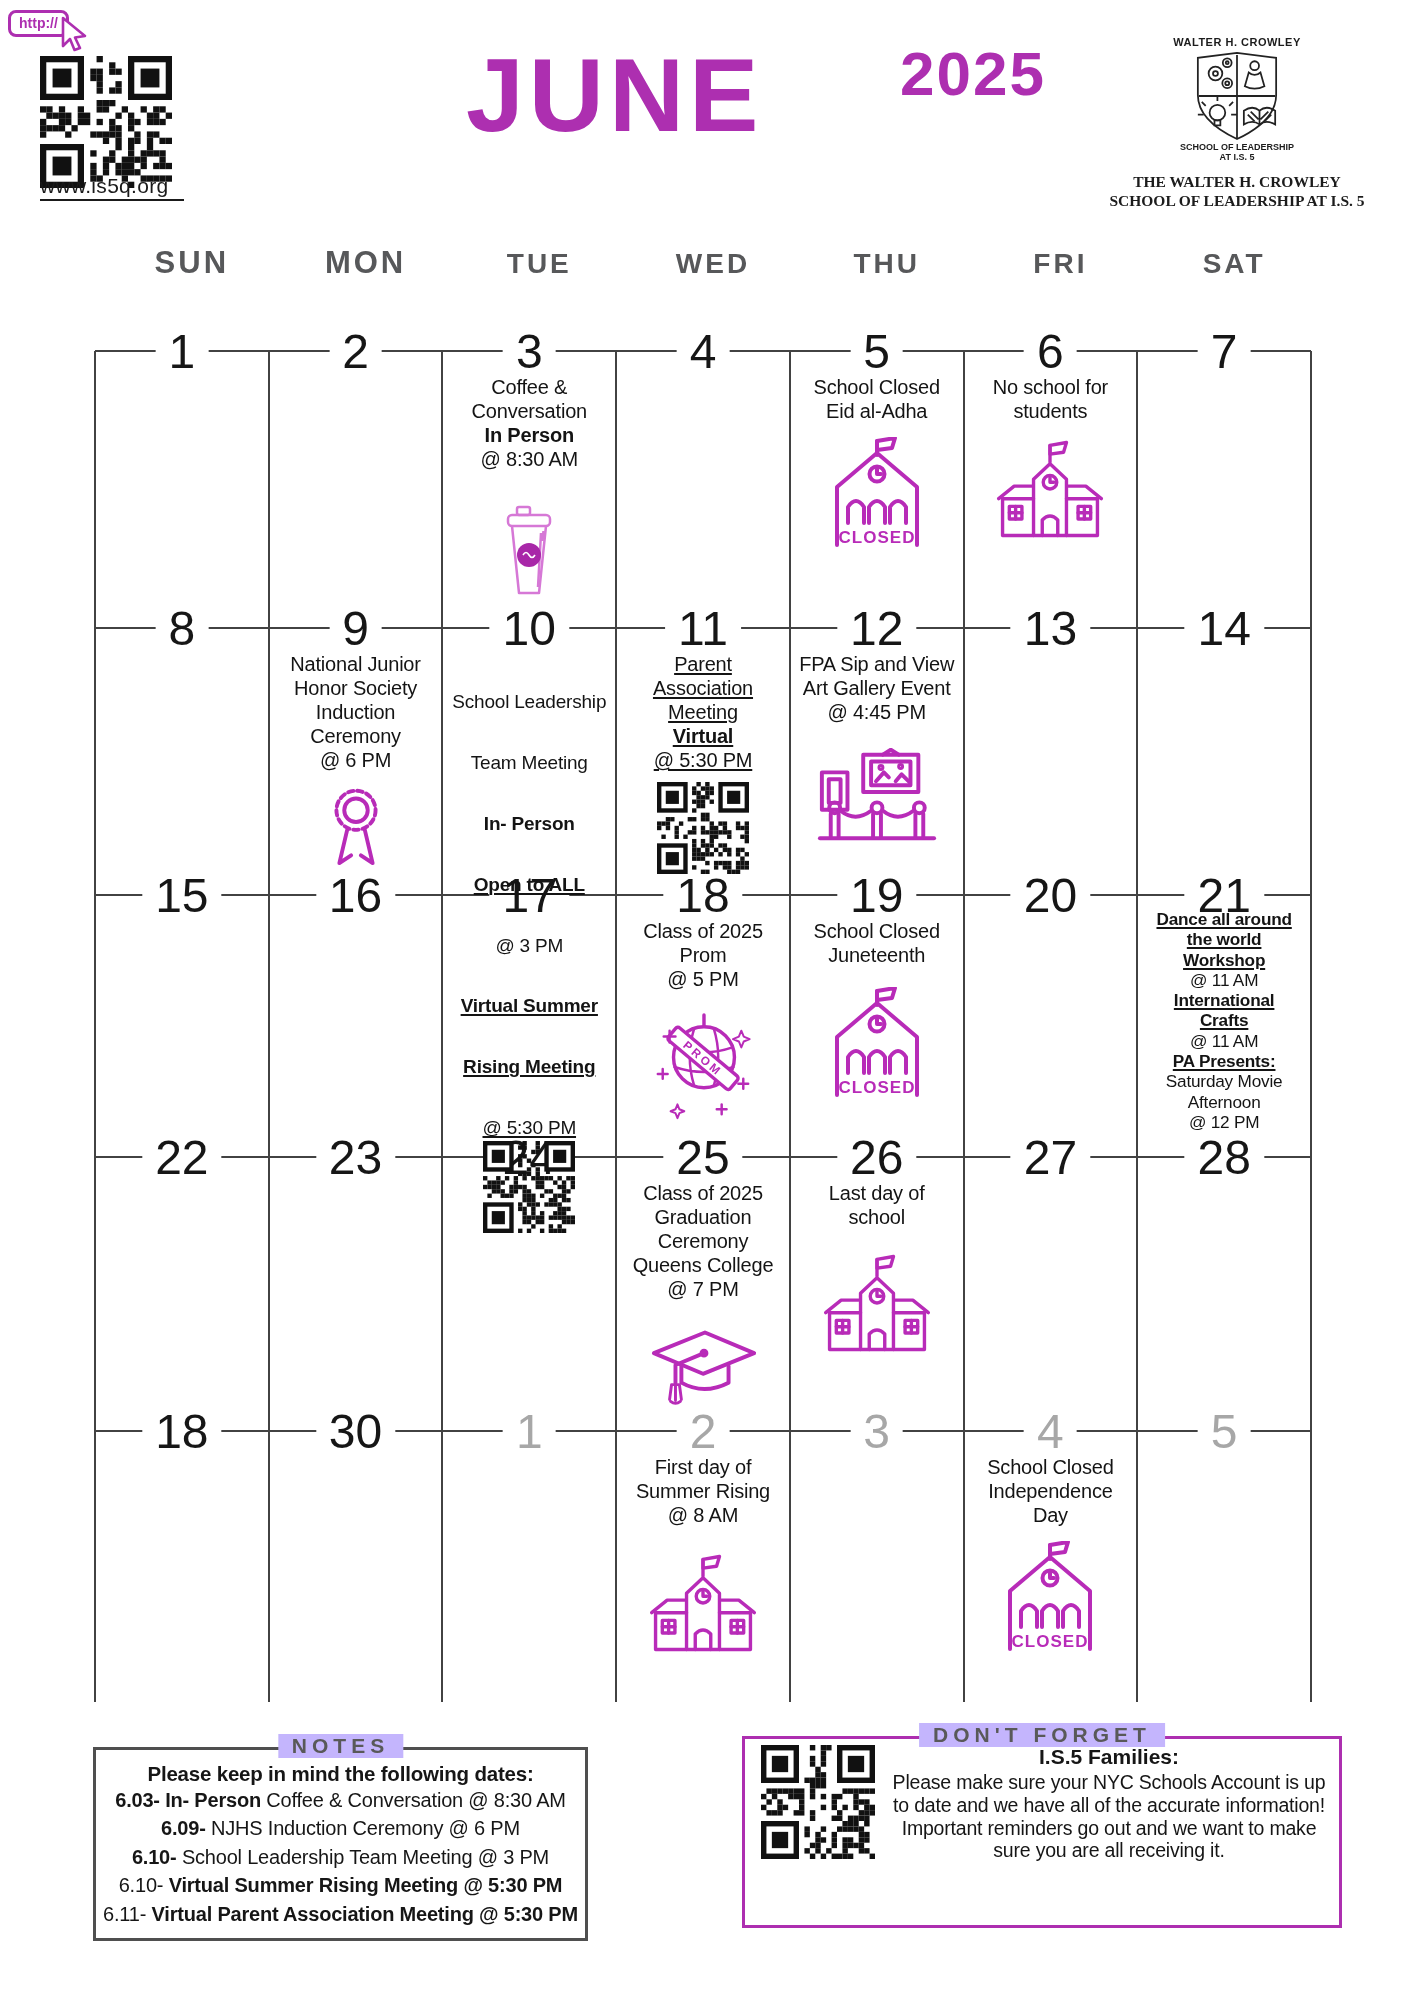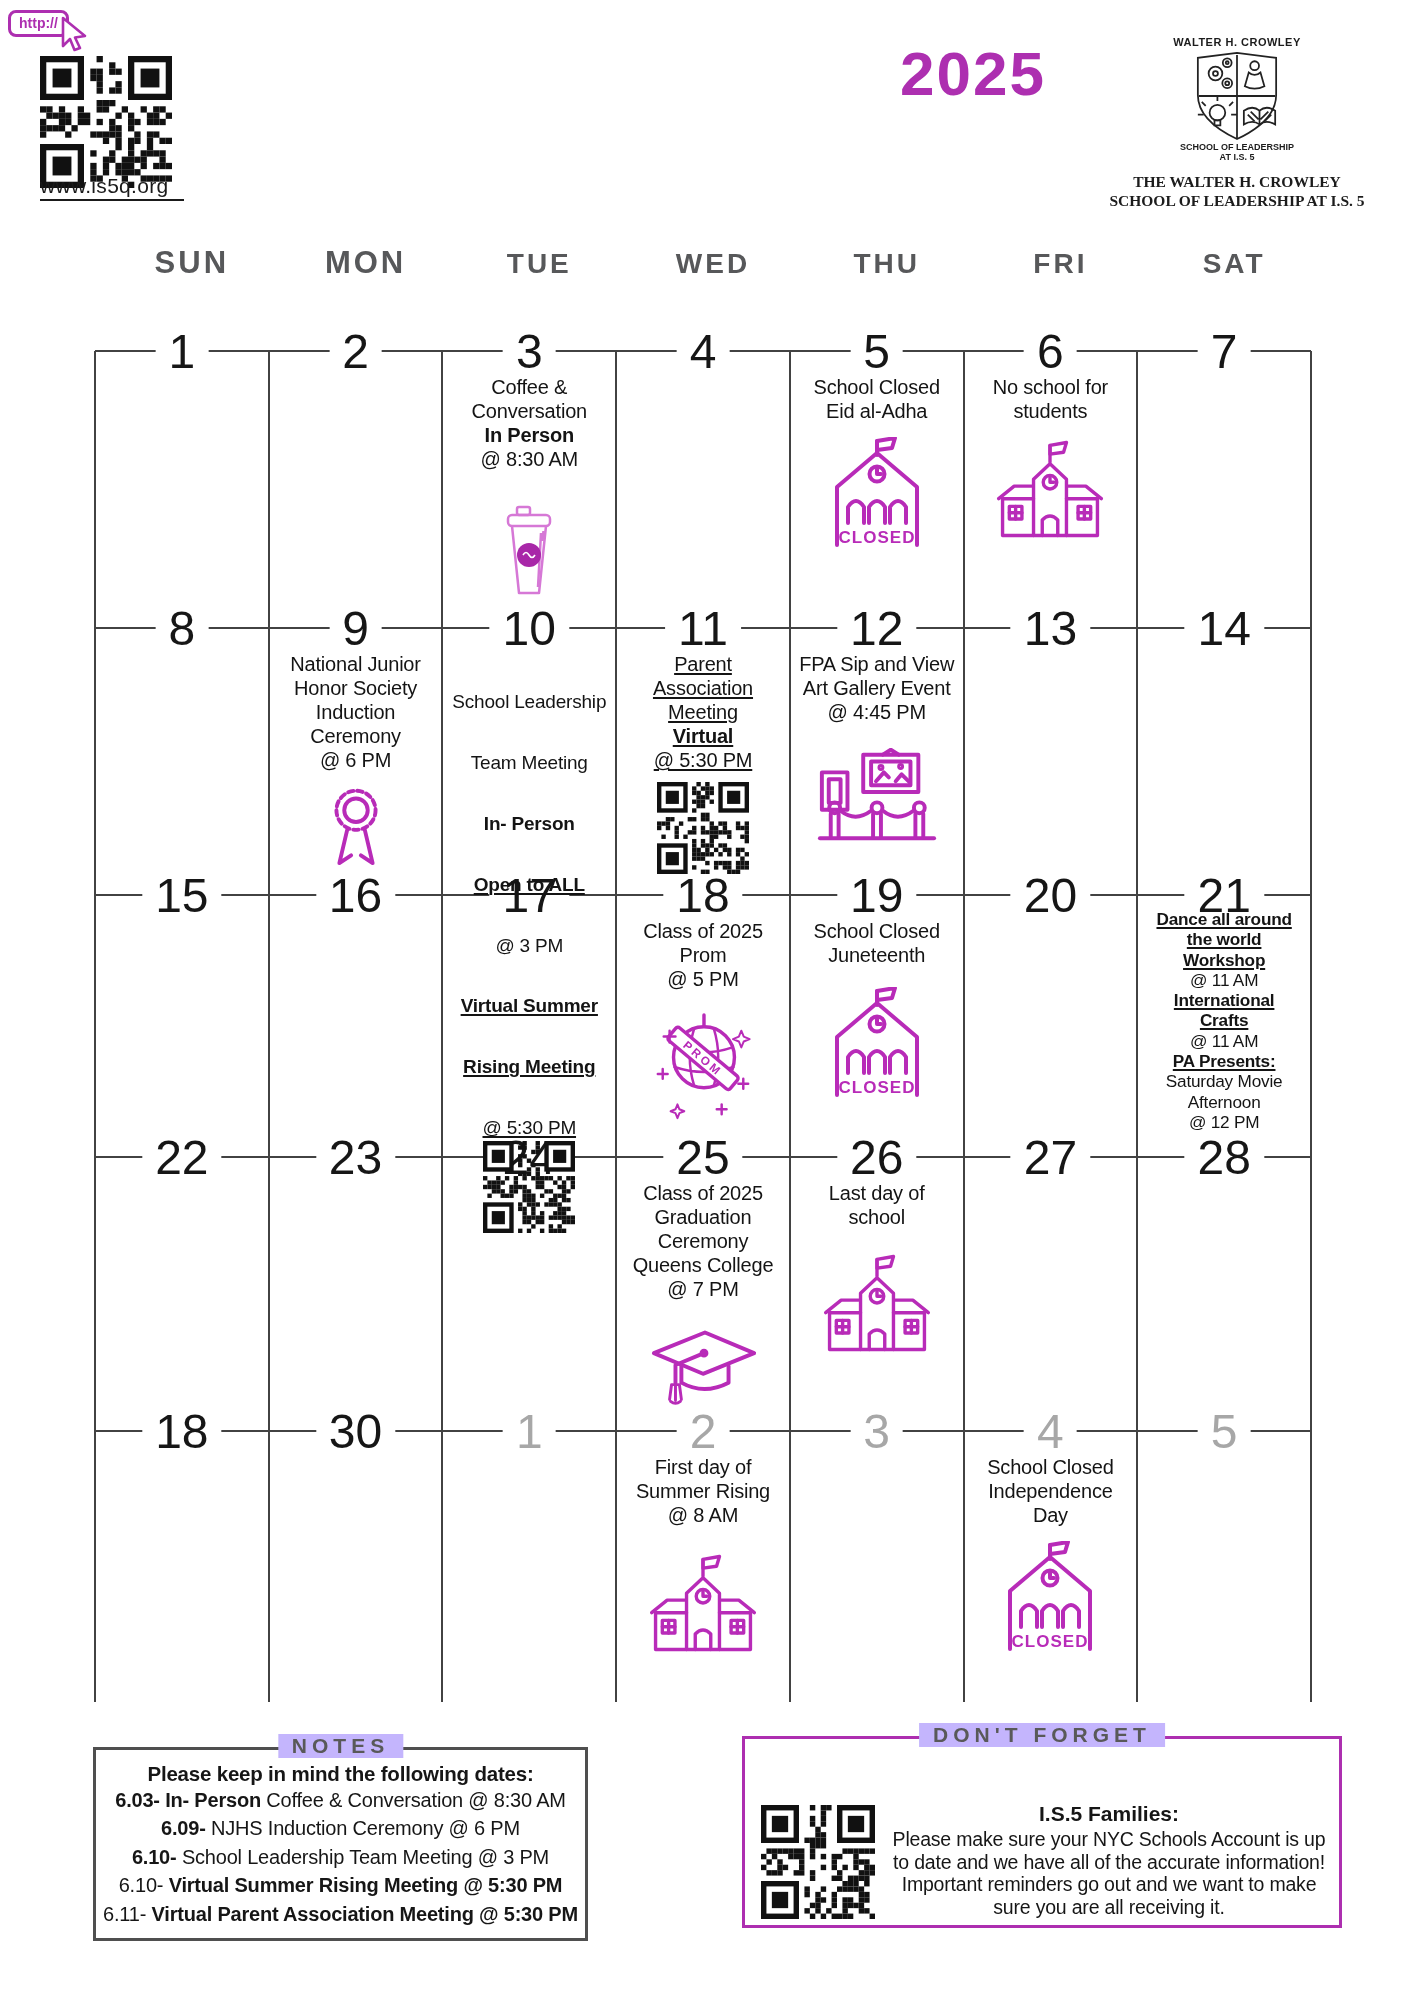--- a/index.html
+++ b/index.html
@@ -36,21 +36,21 @@
   .evline{font-size:20px;line-height:1.2;letter-spacing:-.2px;color:#141414;}
   .cellbox.sm .evline{font-size:17.2px;line-height:1.18;}
   .cellbox.xs .evline{font-size:19px;line-height:1.1;margin-top:40px;}
   .b{font-weight:bold;}
   .u{text-decoration:underline;text-decoration-thickness:2px;text-underline-offset:2px;}
   .evicon{color:var(--icon);line-height:0;}
   
   .notesbox{position:absolute;left:93px;top:1747px;width:489px;height:188px;border:3px solid #4f4f4f;
             text-align:center;}
   .dfbox{position:absolute;left:742px;top:1736px;width:600px;height:192px;border:3px solid var(--accent);
-         display:flex;align-items:flex-end;padding:6px 8px 6px 16px;box-sizing:border-box;}
+         display:flex;align-items:flex-start;padding:6px 8px 6px 16px;box-sizing:border-box;}
   .boxtitle{position:absolute;top:-16px;left:50%;transform:translateX(-50%);background:#c4b5fd;
             padding:0 14px;font-weight:bold;font-size:21px;letter-spacing:5px;color:#595959;white-space:nowrap;}
   .notesintro{margin-top:12px;font-weight:bold;font-size:20.5px;letter-spacing:-.2px;}
   .notesline{font-size:20px;line-height:1.42;letter-spacing:-.2px;}
   .dfqr{flex:0 0 auto;margin-right:12px;line-height:0;}
   .dftext{flex:1;text-align:center;}
   .dfhead{font-size:21px;font-weight:bold;margin-bottom:2px;}
   .dfbody{font-size:19.5px;line-height:1.17;letter-spacing:-.2px;}
 </style>
 </head>
@@ -185,20 +185,21 @@
         <rect x="12.571428571428571" y="12.571428571428571" width="18.857142857142858" height="18.857142857142858" fill="#111"></rect>
         <rect x="88" y="0" width="44" height="44" fill="#111"></rect>
         <rect x="94.28571428571428" y="6.285714285714286" width="31.428571428571427" height="31.428571428571427" fill="#fff"></rect>
         <rect x="100.57142857142857" y="12.571428571428571" width="18.857142857142858" height="18.857142857142858" fill="#111"></rect>
         <rect x="0" y="88" width="44" height="44" fill="#111"></rect>
         <rect x="6.285714285714286" y="94.28571428571428" width="31.428571428571427" height="31.428571428571427" fill="#fff"></rect>
         <rect x="12.571428571428571" y="100.57142857142857" width="18.857142857142858" height="18.857142857142858" fill="#111"></rect>
       </svg></div>
   <span class="siteurl">www.is5q.org</span>
 
+  <div class="june">JUNE</div>
   <div class="year">2025</div>
 
   <div class="crest">
     <div class="ct">WALTER H. CROWLEY</div>
     <div id="crest-svg" style="line-height:0;margin-top:2px;"><svg width="100" height="92" viewBox="0 0 100 94" fill="none" stroke="#222" stroke-width="1.8">
   <path d="M50,3 L10,8 V46 Q10,72 50,91 Q90,72 90,46 V8 Z"></path>
   <path d="M50,5 V90 M11,47 H89"></path>
   <circle cx="28" cy="24" r="7"></circle>
           <circle cx="28" cy="24" r="2.5"></circle>
   <circle cx="40" cy="13" r="4.5"></circle>

